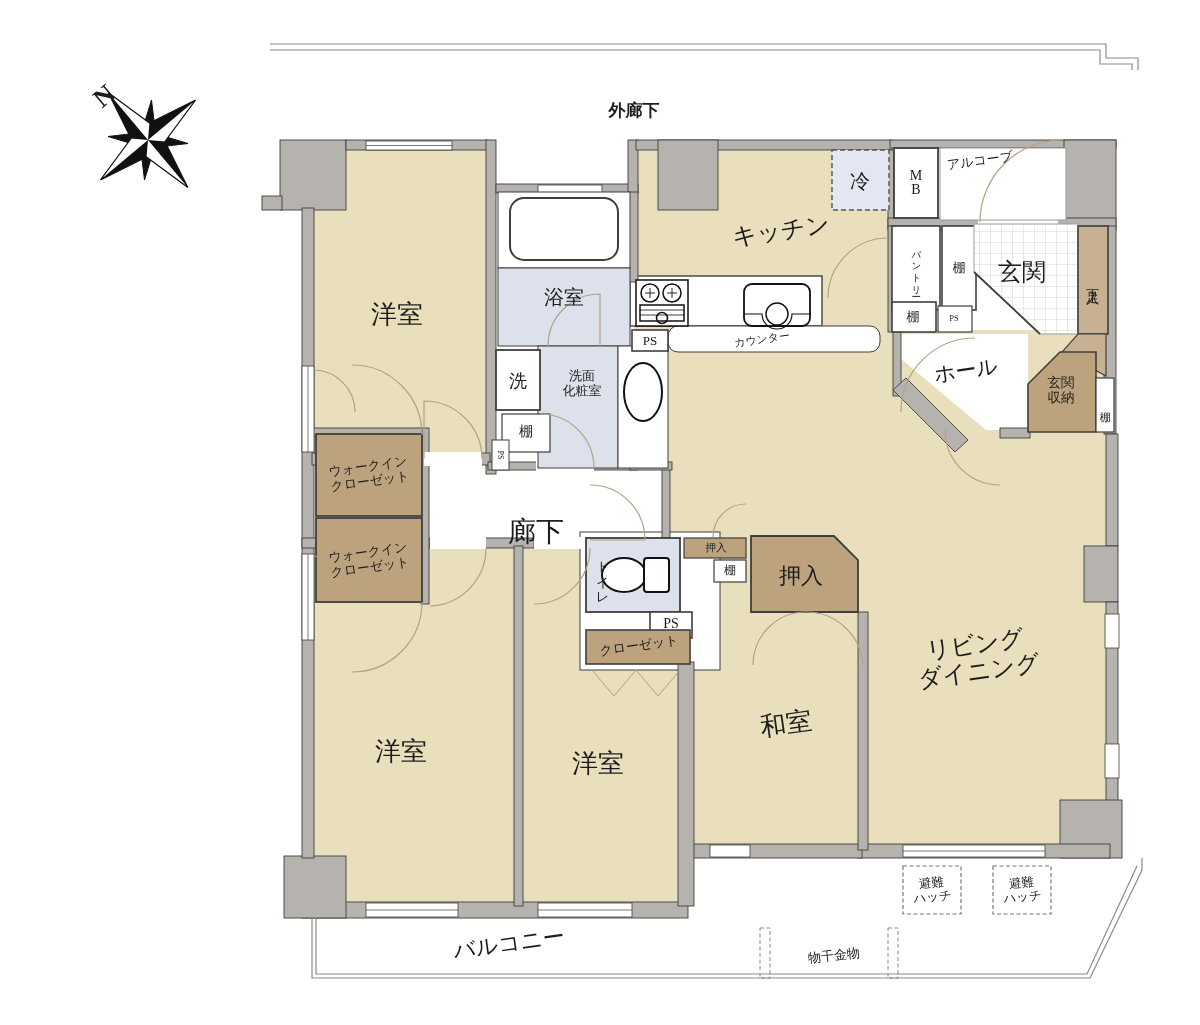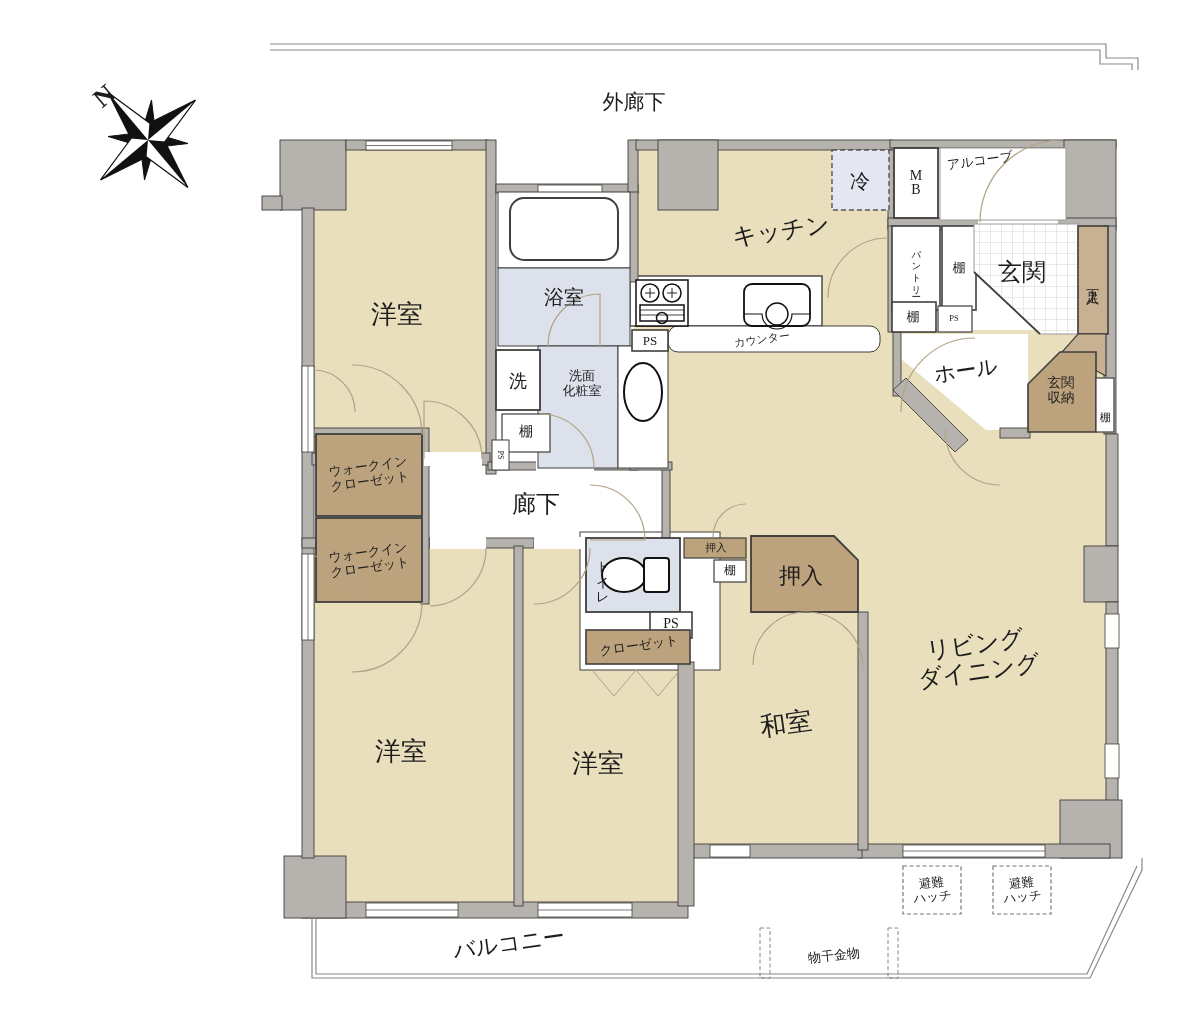--- a/index.html
+++ b/index.html
@@ -211,21 +211,21 @@
     <path d="M753,665 A53,53 0 0 1 806,612"></path>
     <path d="M863,665 A57,57 0 0 0 806,612"></path>
     <path d="M313,370 A42,42 0 0 1 355,412"></path>
     <path d="M313,556 A42,42 0 0 1 355,598"></path>
     <path d="M592,670 L614,696 L636,670 L658,696 L680,670" stroke-width="1"></path>
   </g>
 </svg>
 
 <div class="lbl r40 bold" style="left:104px;top:96px;font-size:26px;">N</div>
 
-<div class="lbl" style="left:634px;top:103px;font-size:21px;">外廊下</div>
+<div class="lbl" style="left:634px;top:111px;font-size:17px;font-weight:bold;">外廊下</div>
 
 <div class="lbl" style="left:397px;top:315px;font-size:26px;">洋室</div>
 
 <div class="lbl r8" style="left:781px;top:231px;font-size:24px;">キッチン</div>
 
 <div class="lbl" style="left:860px;top:181px;font-size:20px;">冷</div>
 
 <div class="lbl" style="left:916px;top:183px;font-size:14px;line-height:1.0;">
   <span class="ln">M</span>
   <span class="ln">B</span>
@@ -264,21 +264,21 @@
 </div>
 
 <div class="lbl" style="left:526px;top:432px;font-size:14px;">棚</div>
 
 <div class="lbl r90" style="left:500px;top:455px;font-size:8px;">PS</div>
 
 <div class="lbl" style="left:650px;top:341px;font-size:13px;">PS</div>
 
 <div class="lbl r8" style="left:762px;top:339px;font-size:11px;">カウンター</div>
 
-<div class="lbl" style="left:536px;top:504px;font-size:24px;">廊下</div>
+<div class="lbl" style="left:536px;top:532px;font-size:28px;">廊下</div>
 
 <div class="lbl r8" style="left:369px;top:474px;font-size:13px;">
   <span class="ln">ウォークイン</span>
   <span class="ln">クローゼット</span>
 </div>
 
 <div class="lbl r8" style="left:369px;top:560px;font-size:13px;">
   <span class="ln">ウォークイン</span>
   <span class="ln">クローゼット</span>
 </div>

